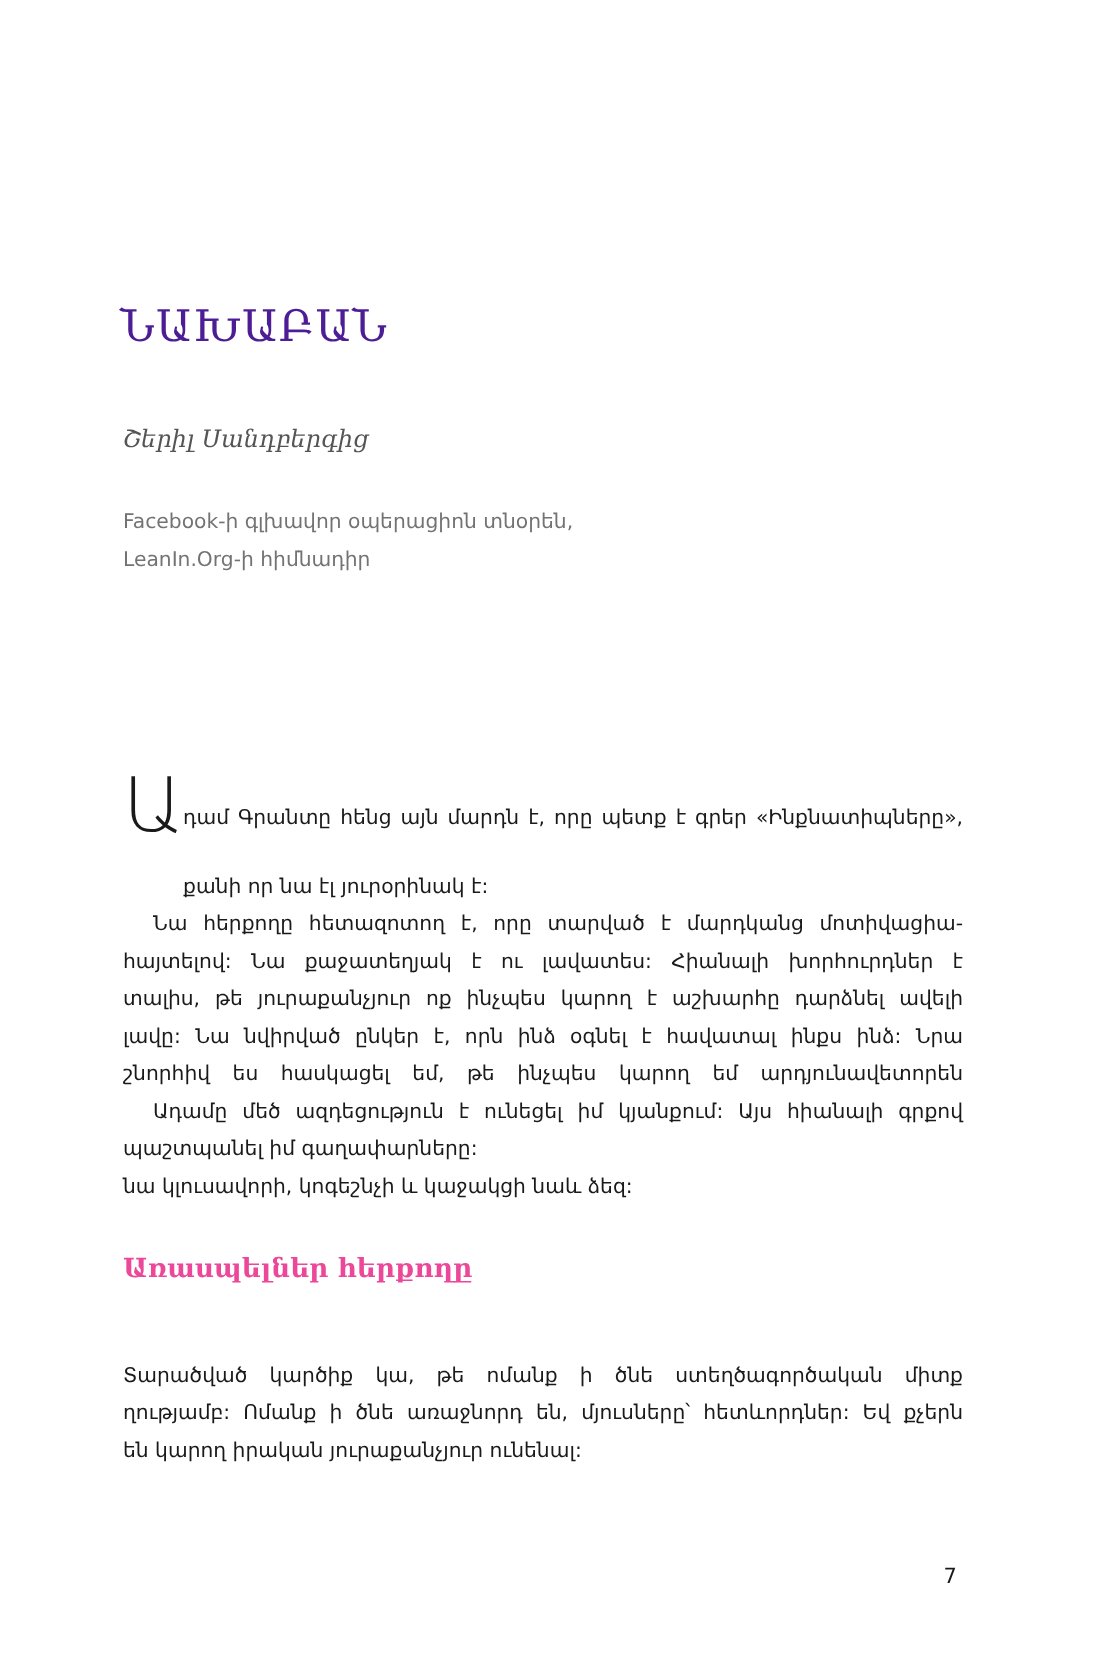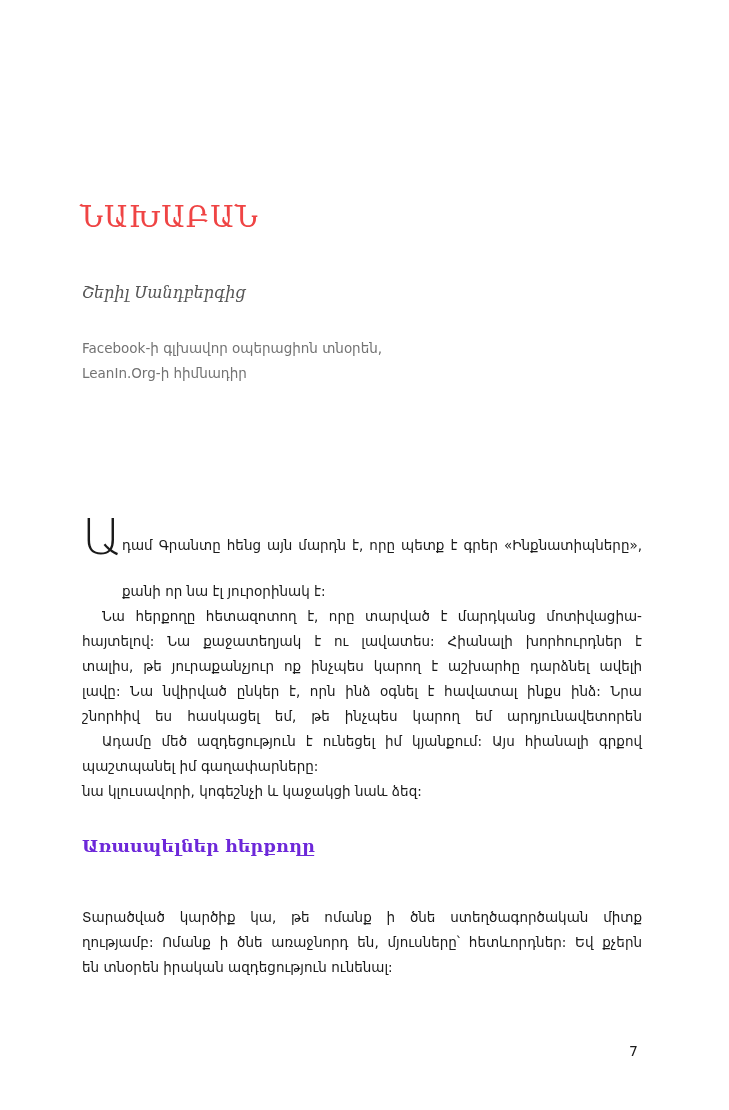--- a/index.html
+++ b/index.html
@@ -20,21 +20,21 @@
       left: 0; top: 0;
       width: 729px; height: 1110px;
     }
     .chapter-title {
       position: absolute;
       left: 80px;
       top: 200px;
       font-family: "DejaVu Serif", serif;
       font-size: 29px;
       letter-spacing: 1px;
-      color: #ef4444;
+      color: #4c1d95;
       margin: 0;
       font-weight: normal;
     }
     .author {
       position: absolute;
       left: 82px;
       top: 283px;
       font-family: "DejaVu Serif", serif;
       font-style: italic;
       font-size: 16px;
@@ -80,21 +80,21 @@
       color: #1a1a1a;
       font-weight: 200;
     }
     .section-heading {
       position: absolute;
       left: 82px;
       top: 836px;
       font-family: "DejaVu Serif", serif;
       font-weight: bold;
       font-size: 17.5px;
-      color: #6d28d9;
+      color: #ec4899;
       margin: 0;
     }
     .section-block { top: 884px; margin-top: 21px; }
     .page-number {
       position: absolute;
       left: 629px;
       top: 1043px;
       font-size: 14px;
       color: #1a1a1a;
     }
@@ -125,18 +125,18 @@
     <span class="line indent">Ադամը մեծ ազդեցություն է ունեցել իմ կյանքում: Այս հիանալի գրքով</span>
     <span class="line last">պաշտպանել իմ գաղափարները:</span>
     <span class="line last">նա կլուսավորի, կոգեշնչի և կաջակցի նաև ձեզ:</span>
   </div>
 
   <h2 class="section-heading">Առասպելներ հերքողը</h2>
 
   <div class="body-block section-block">
     <span class="line">Տարածված կարծիք կա, թե ոմանք ի ծնե ստեղծագործական միտք</span>
     <span class="line">ղությամբ: Ոմանք ի ծնե առաջնորդ են, մյուսները՝ հետևորդներ: Եվ քչերն</span>
-    <span class="line last">են տնօրեն իրական ազդեցություն ունենալ:</span>
+    <span class="line last">են կարող իրական յուրաքանչյուր ունենալ:</span>
   </div>
 
   <div class="page-number">7</div>
 
 </div>
 
 </body></html>

